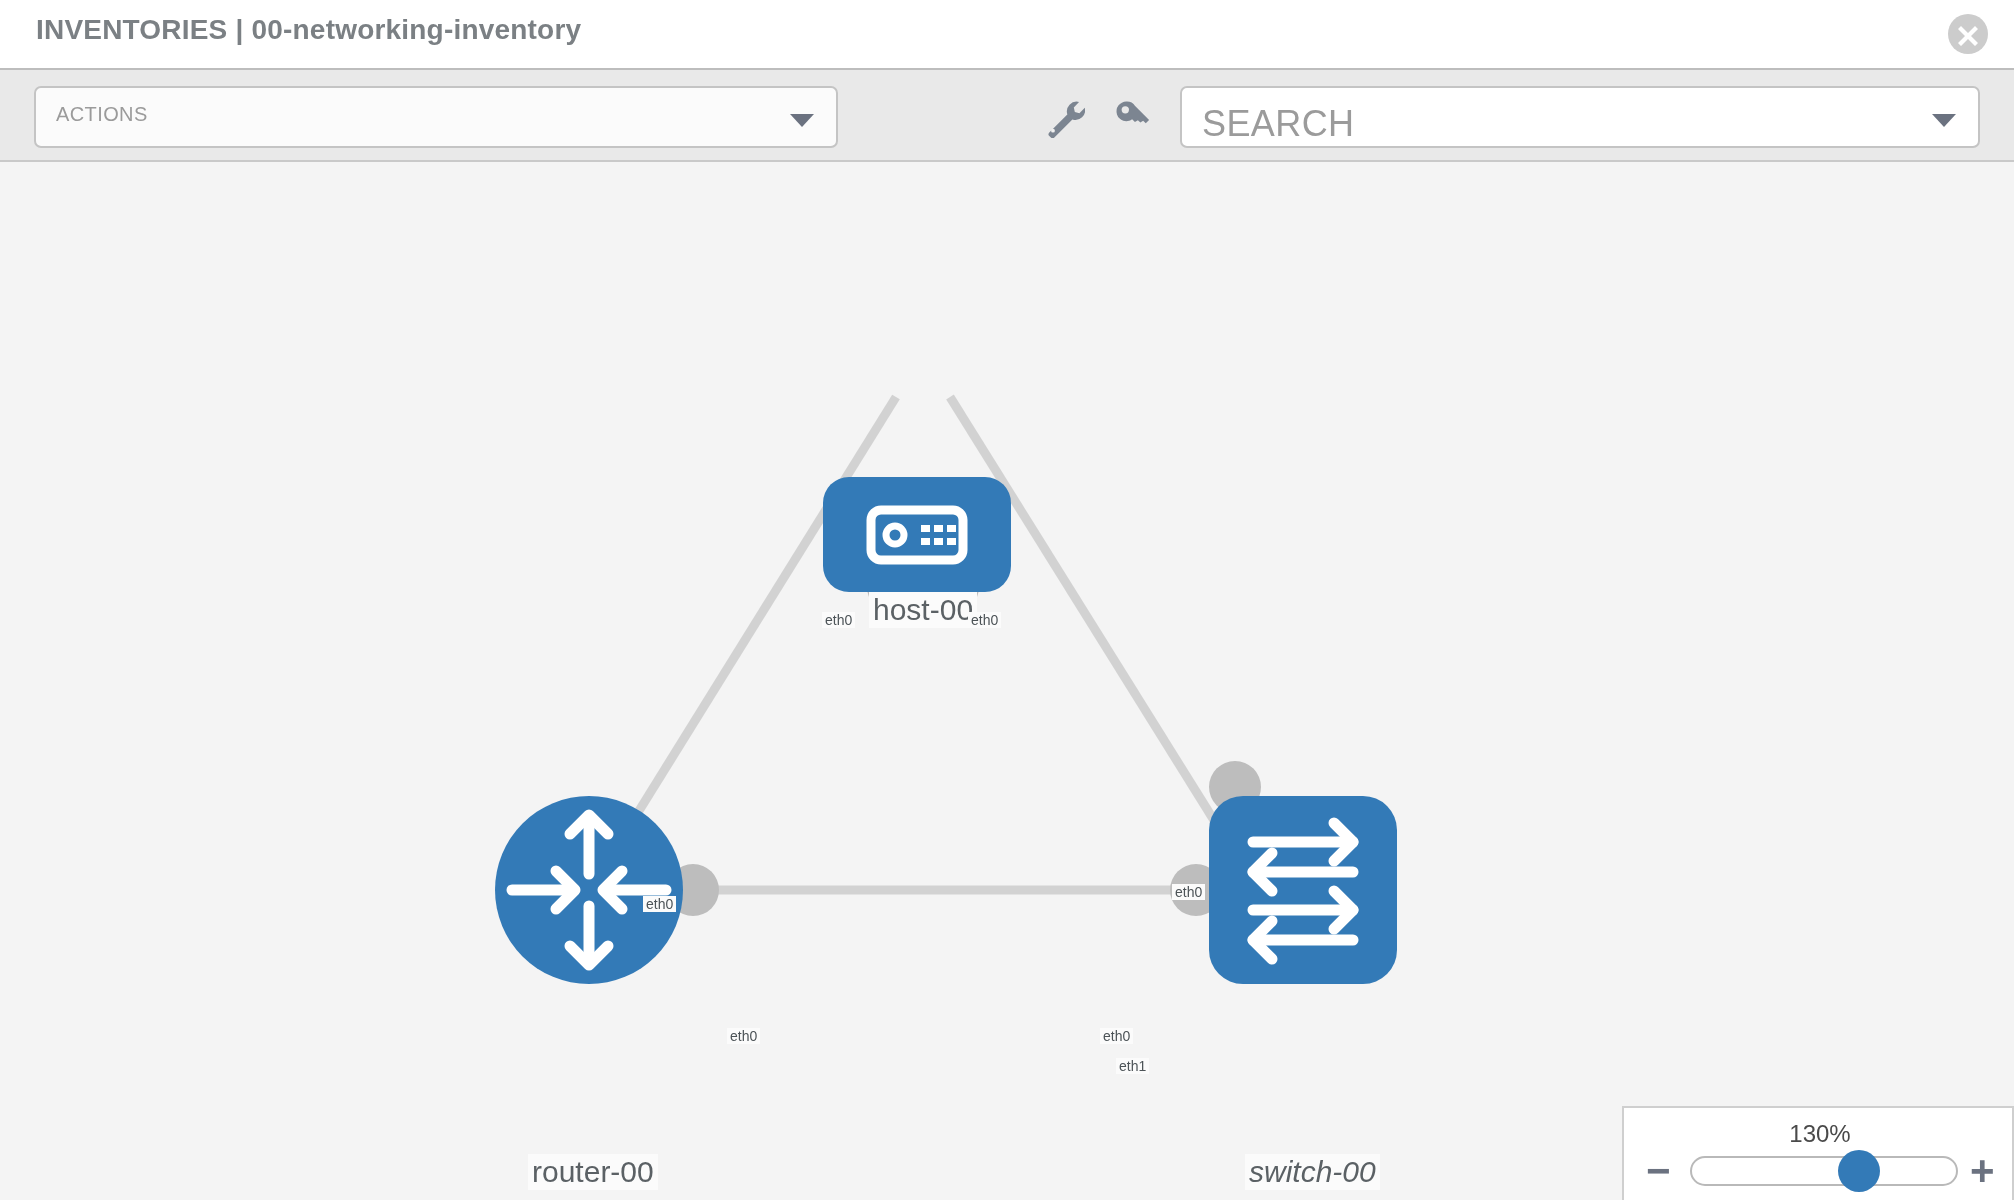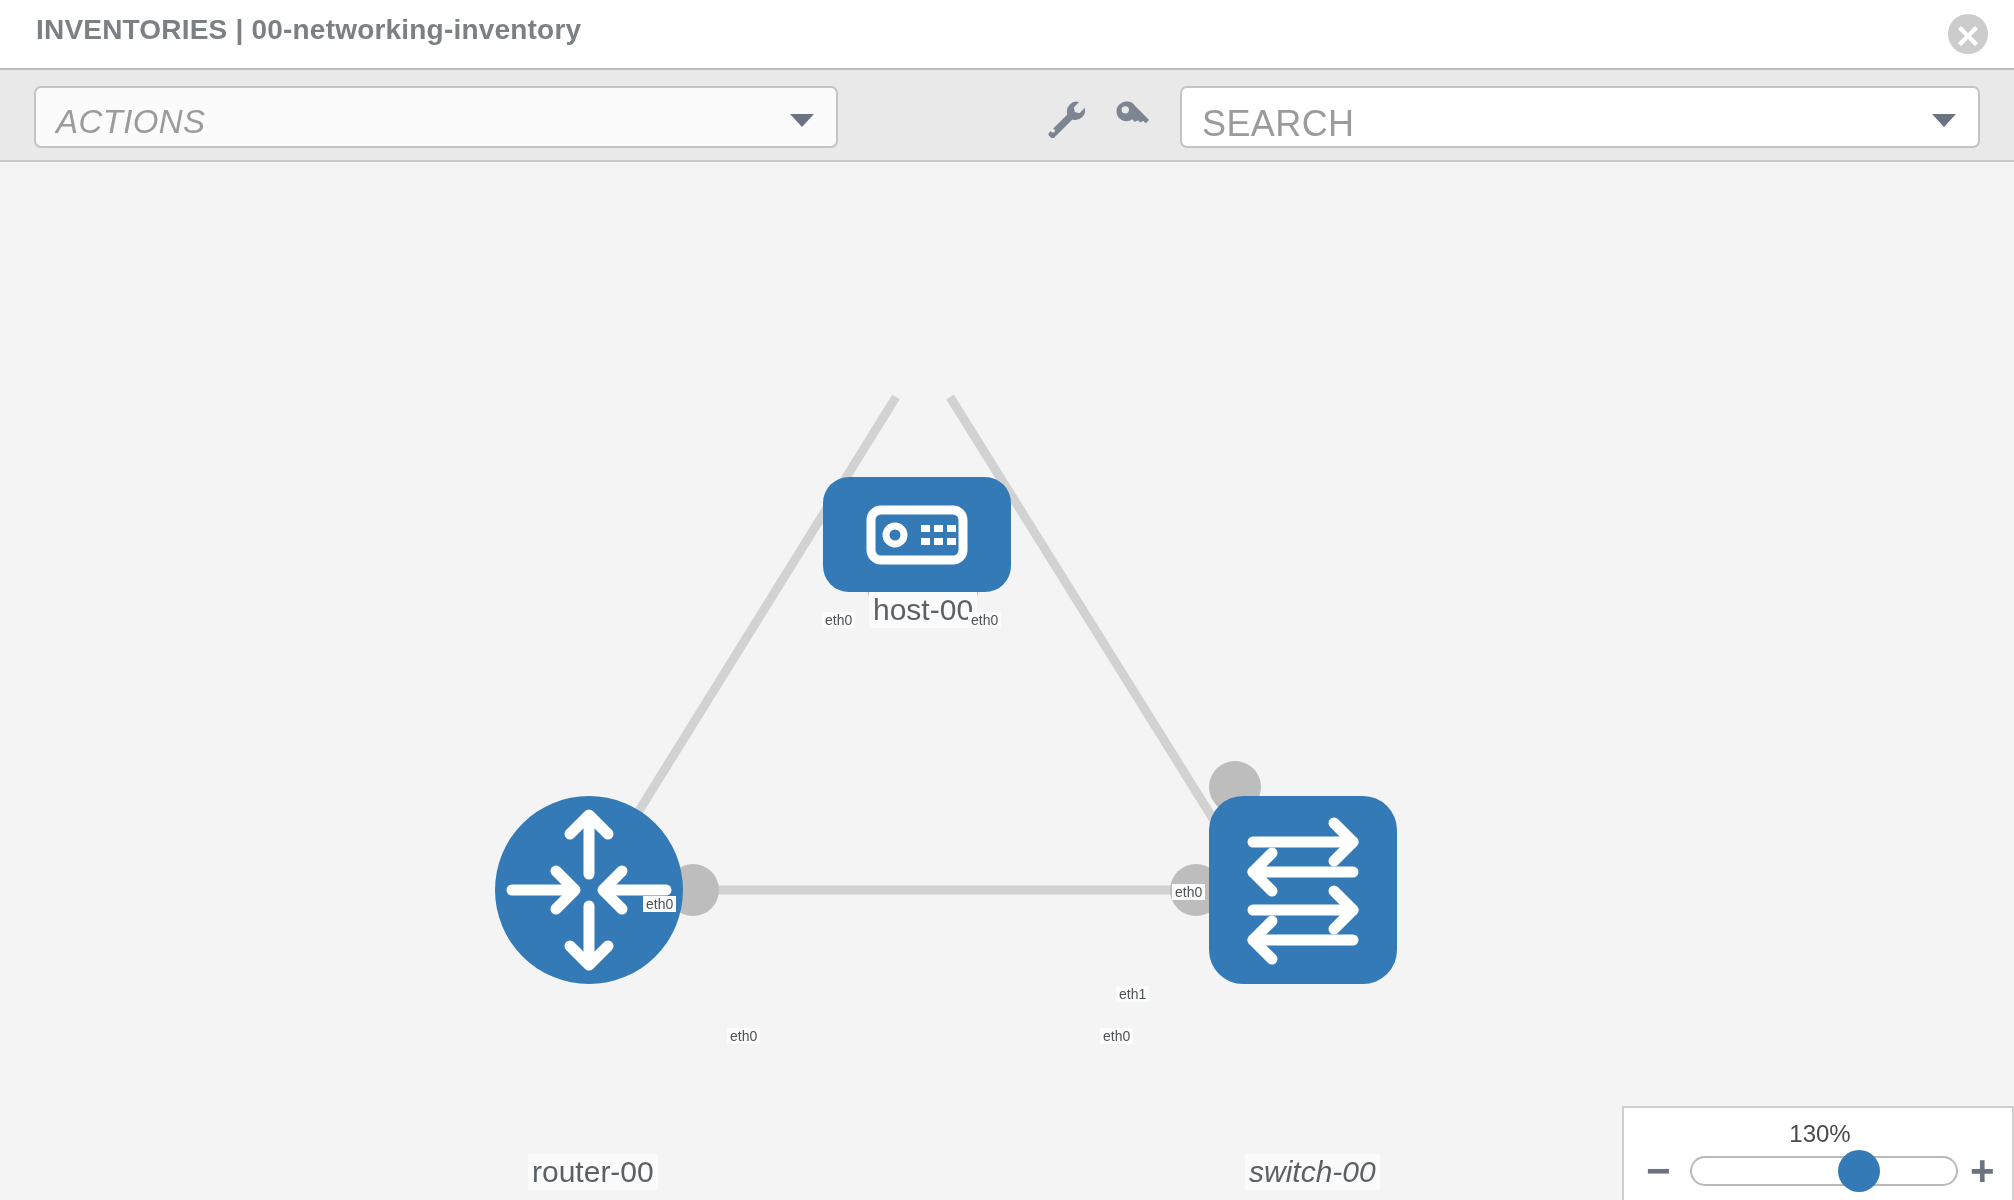--- a/index.html
+++ b/index.html
@@ -38,21 +38,21 @@
   }
   .actions-select {
     position: absolute; left: 34px; top: 16px;
     width: 804px; height: 62px;
     background: #fbfbfb;
     border: 2px solid #c4c4c4; border-radius: 7px;
     cursor: pointer;
   }
   .actions-label {
     position: absolute; left: 20px; top: 15px;
-    font-size: 33px; color: #9b9b9b; letter-spacing: 0.4px; font-style: italic;
+    font-size: 20px; color: #9b9b9b; letter-spacing: 0.4px;
   }
   .caret {
     position: absolute; right: 22px; top: 26px;
     width: 0; height: 0;
     border-left: 12px solid transparent;
     border-right: 12px solid transparent;
     border-top: 13px solid #6b7280;
     cursor: pointer;
   }
 
@@ -245,21 +245,21 @@
     <div class="node-label" style="left:869px; top:430px;">host-00</div>
     <div class="node-label" style="left:528px; top:992px;">router-00</div>
     <div class="node-label" style="left:1245px; top:992px;font-style:italic;">switch-00</div>
 
     <div class="iface-label" style="left:822px; top:450px;">eth0</div>
     <div class="iface-label" style="left:968px; top:450px;">eth0</div>
     <div class="iface-label" style="left:643px; top:734px;">eth0</div>
     <div class="iface-label" style="left:1172px; top:722px;">eth0</div>
     <div class="iface-label" style="left:727px; top:866px;">eth0</div>
     <div class="iface-label" style="left:1100px; top:866px;">eth0</div>
-    <div class="iface-label" style="left:1116px; top:824px;">eth1</div>
+    <div class="iface-label" style="left:1116px; top:896px;">eth1</div>
   </div>
 
   <div class="zoom-panel">
     <div class="zoom-value">130%</div>
     <div class="zoom-minus">−</div>
     <div class="zoom-track">
       <div class="zoom-thumb"></div>
     </div>
     <div class="zoom-plus">+</div>
   </div>

